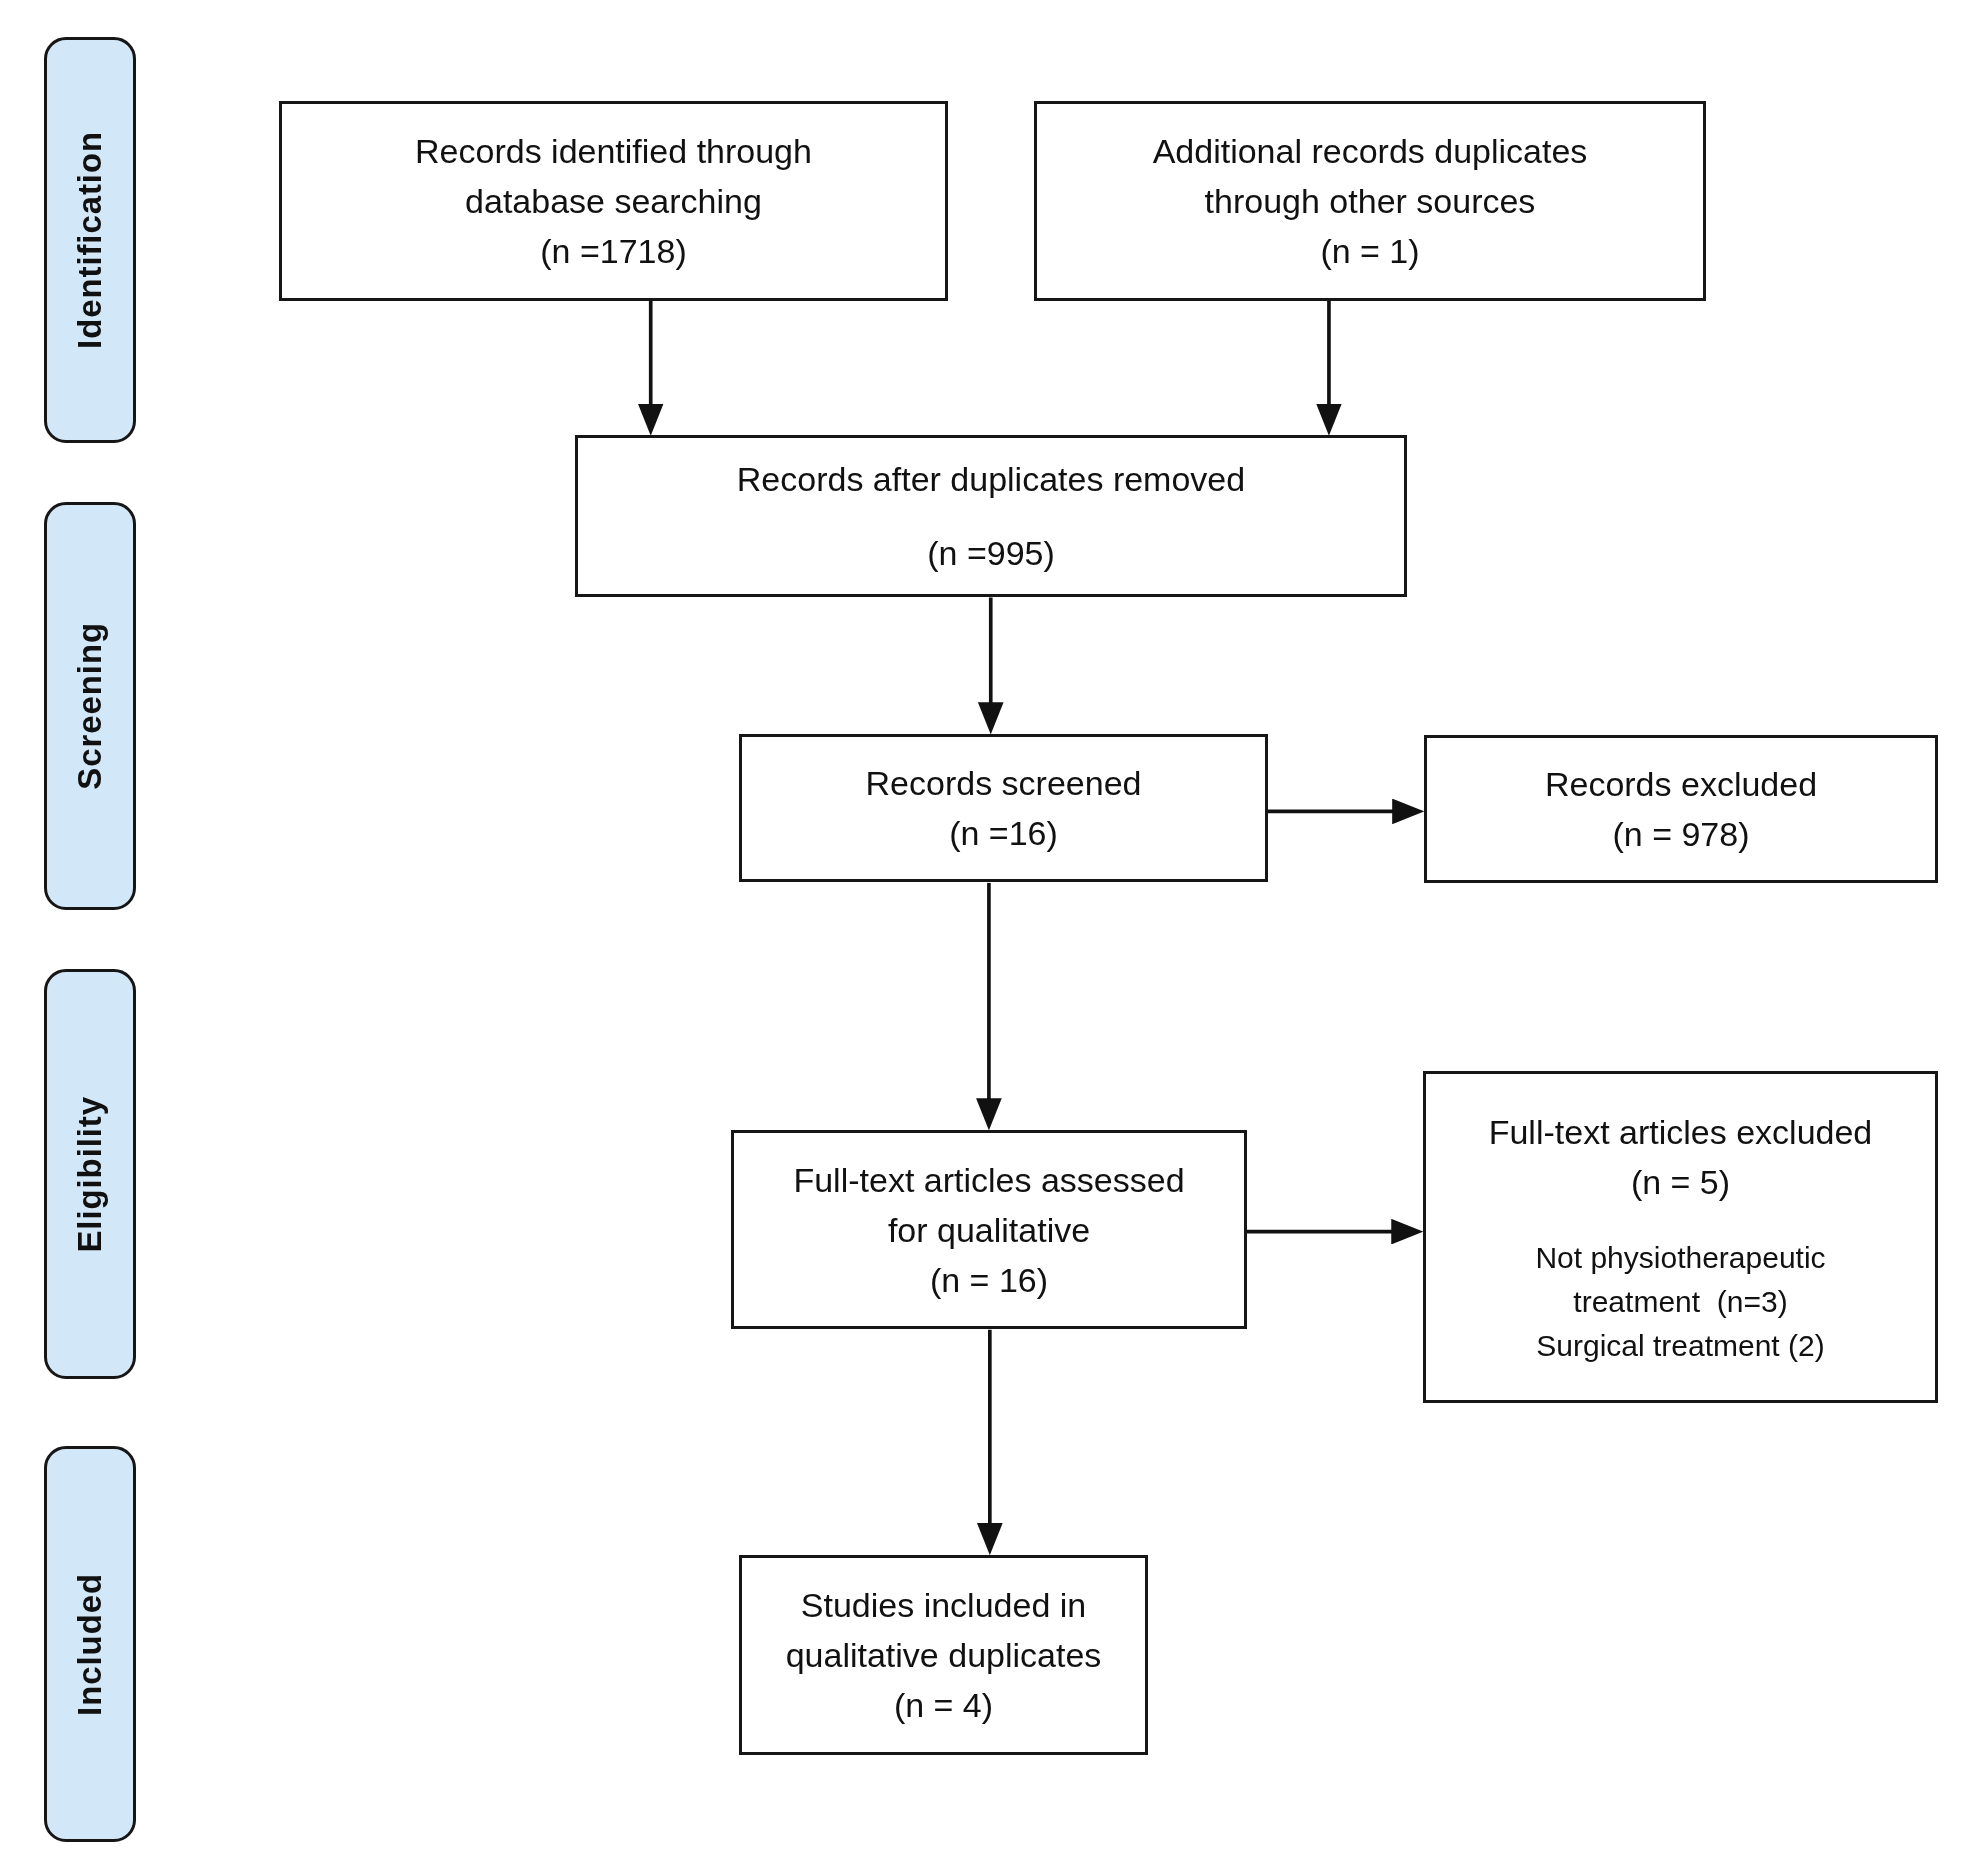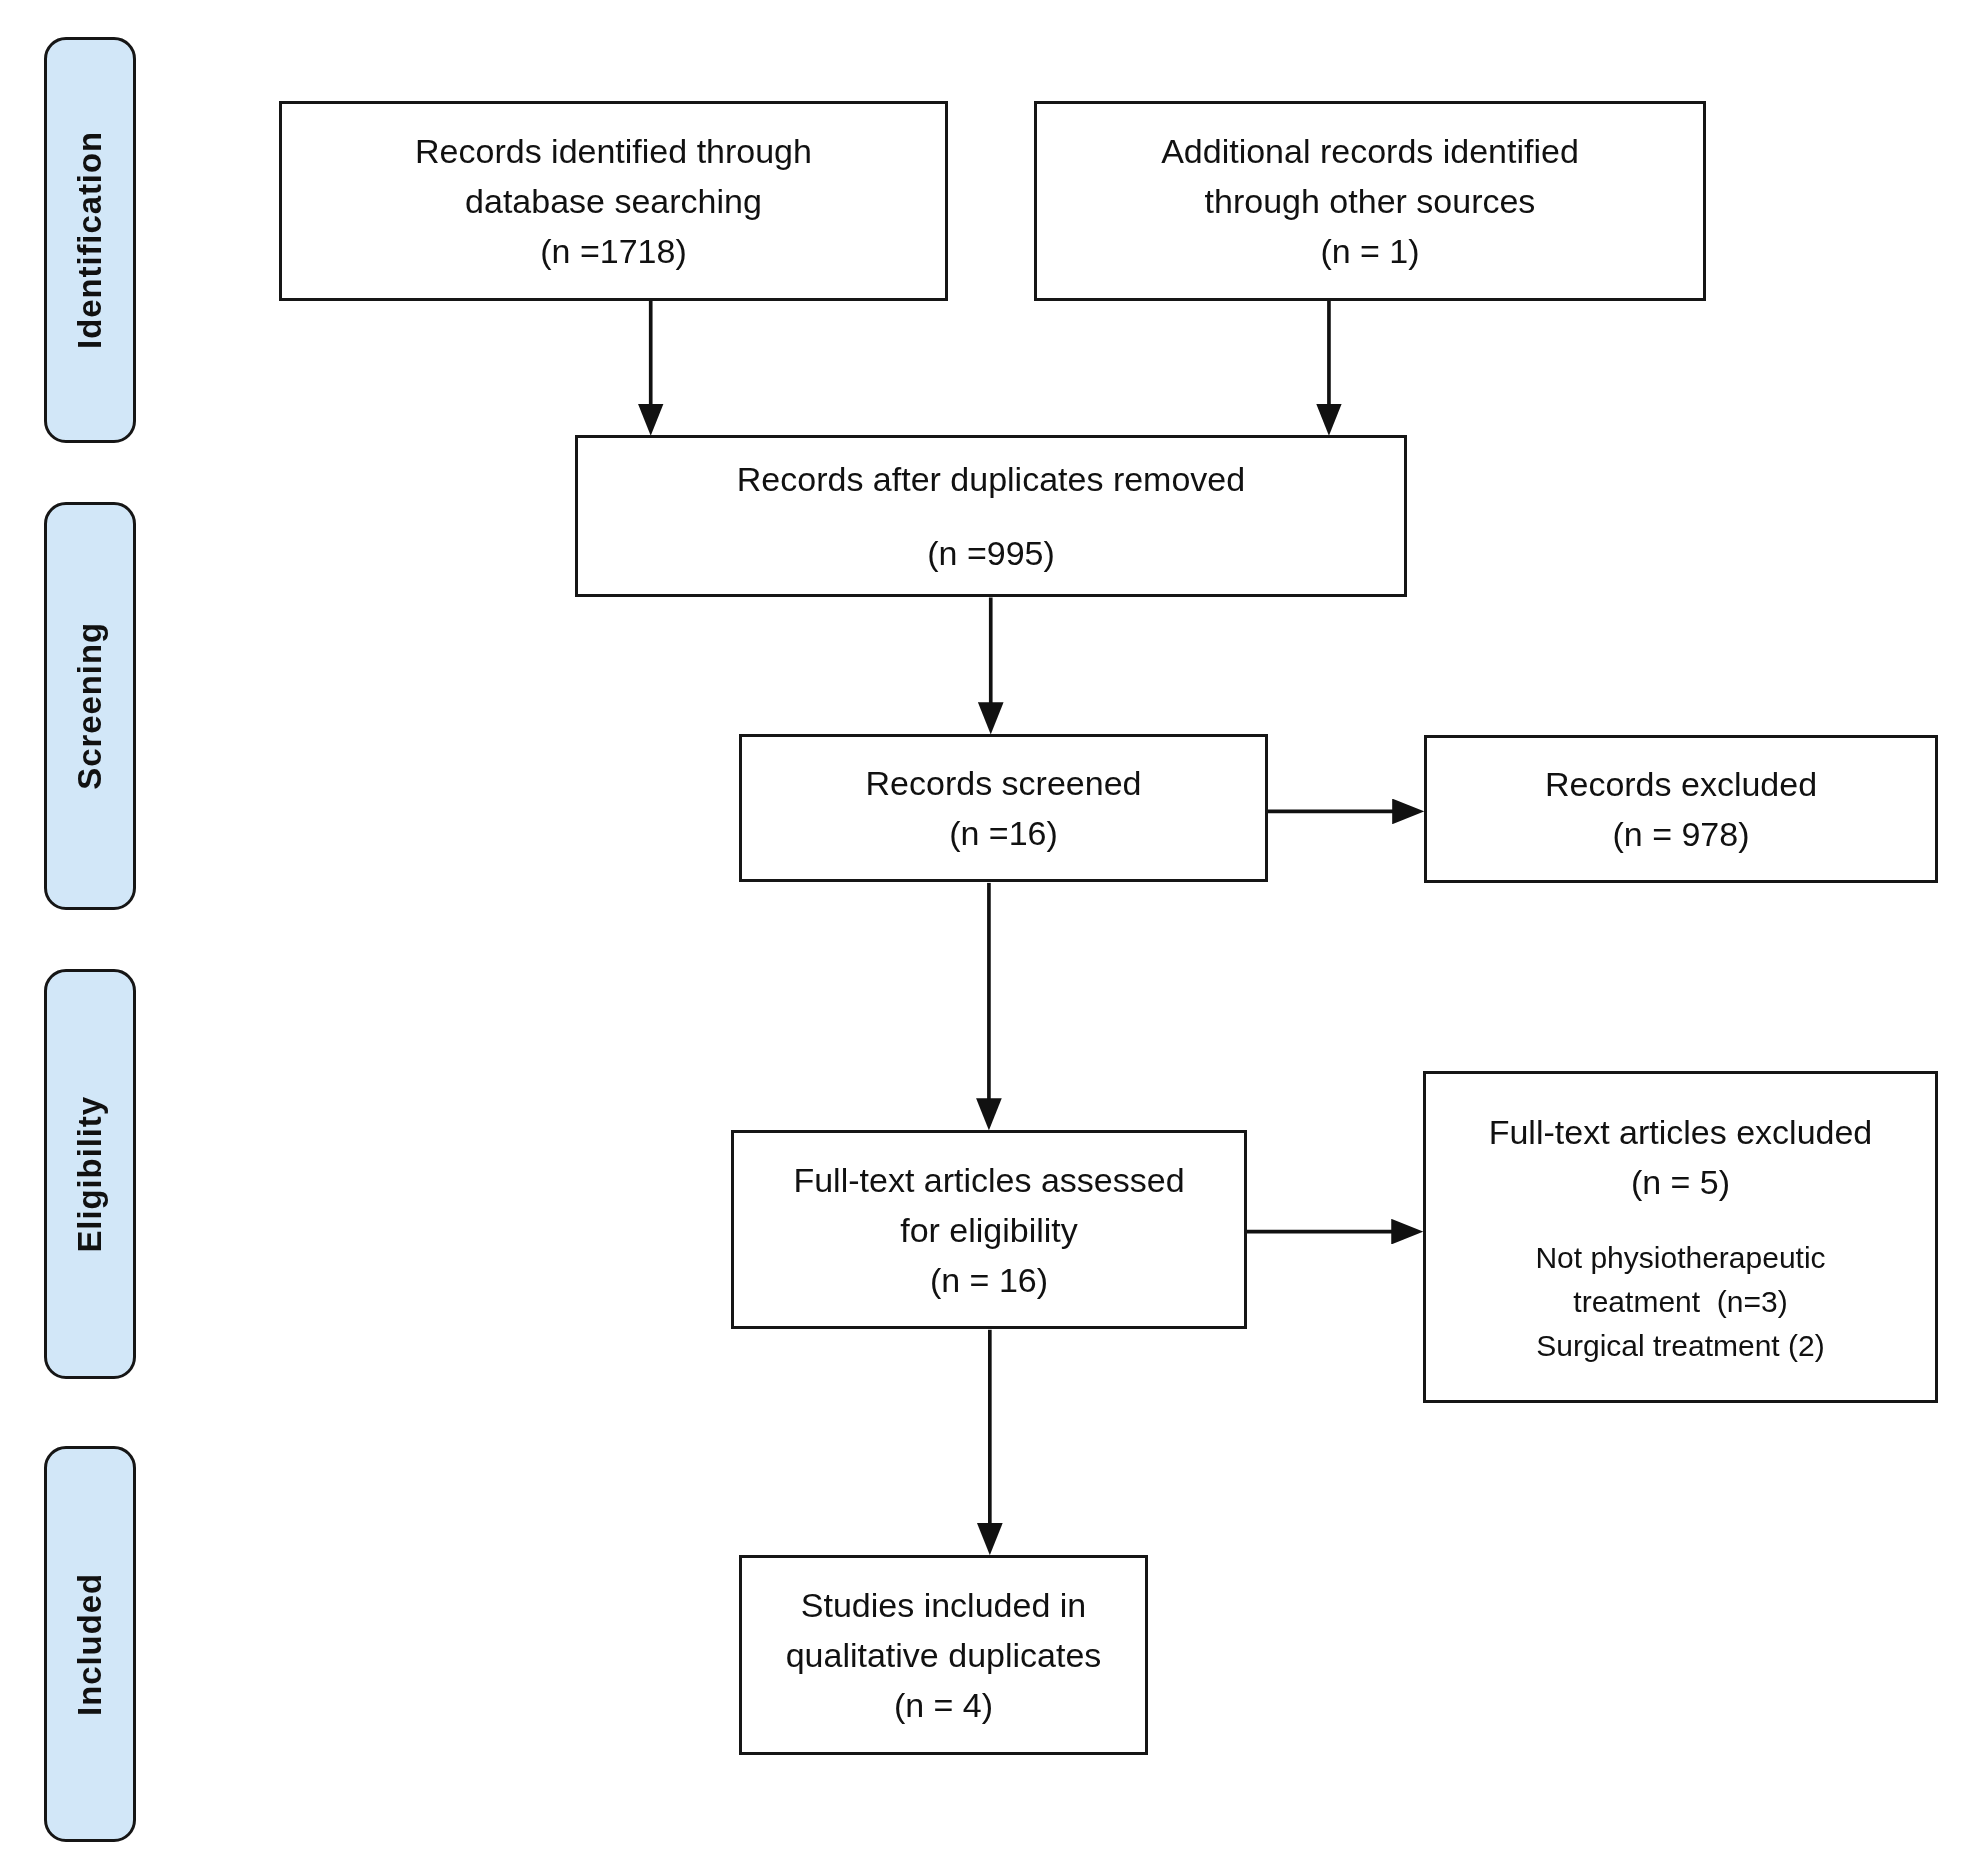--- a/index.html
+++ b/index.html
@@ -77,21 +77,21 @@
     <span class="vlabel">Included</span>
   </div>
 
   <div class="fbox" style="left:279px; top:101px; width:669px; height:200px;">
     <div class="bline">Records identified through</div>
     <div class="bline">database searching</div>
     <div class="bline">(n =1718)</div>
   </div>
 
   <div class="fbox" style="left:1034px; top:101px; width:672px; height:200px;">
-    <div class="bline">Additional records identified</div>
+    <div class="bline">Additional records duplicates</div>
     <div class="bline">through other sources</div>
     <div class="bline">(n = 1)</div>
   </div>
 
   <div class="fbox" style="left:575px; top:435px; width:832px; height:162px;gap:24px;">
     <div class="bline">Records after duplicates removed</div>
     <div class="bline">(n =995)</div>
   </div>
 
   <div class="fbox" style="left:739px; top:734px; width:529px; height:148px;">
@@ -99,21 +99,21 @@
     <div class="bline">(n =16)</div>
   </div>
 
   <div class="fbox" style="left:1424px; top:735px; width:514px; height:148px;">
     <div class="bline">Records excluded</div>
     <div class="bline">(n = 978)</div>
   </div>
 
   <div class="fbox" style="left:731px; top:1130px; width:516px; height:199px;">
     <div class="bline">Full-text articles assessed</div>
-    <div class="bline">for eligibility</div>
+    <div class="bline">for qualitative</div>
     <div class="bline">(n = 16)</div>
   </div>
 
   <div class="fbox" style="left:1423px; top:1071px; width:515px; height:332px;">
     <div class="bline">Full-text articles excluded</div>
     <div class="bline">(n = 5)</div>
     <div class="spacer"></div>
     <div class="sub">Not physiotherapeutic</div>
     <div class="sub">treatment  (n=3)</div>
     <div class="sub">Surgical treatment (2)</div>

